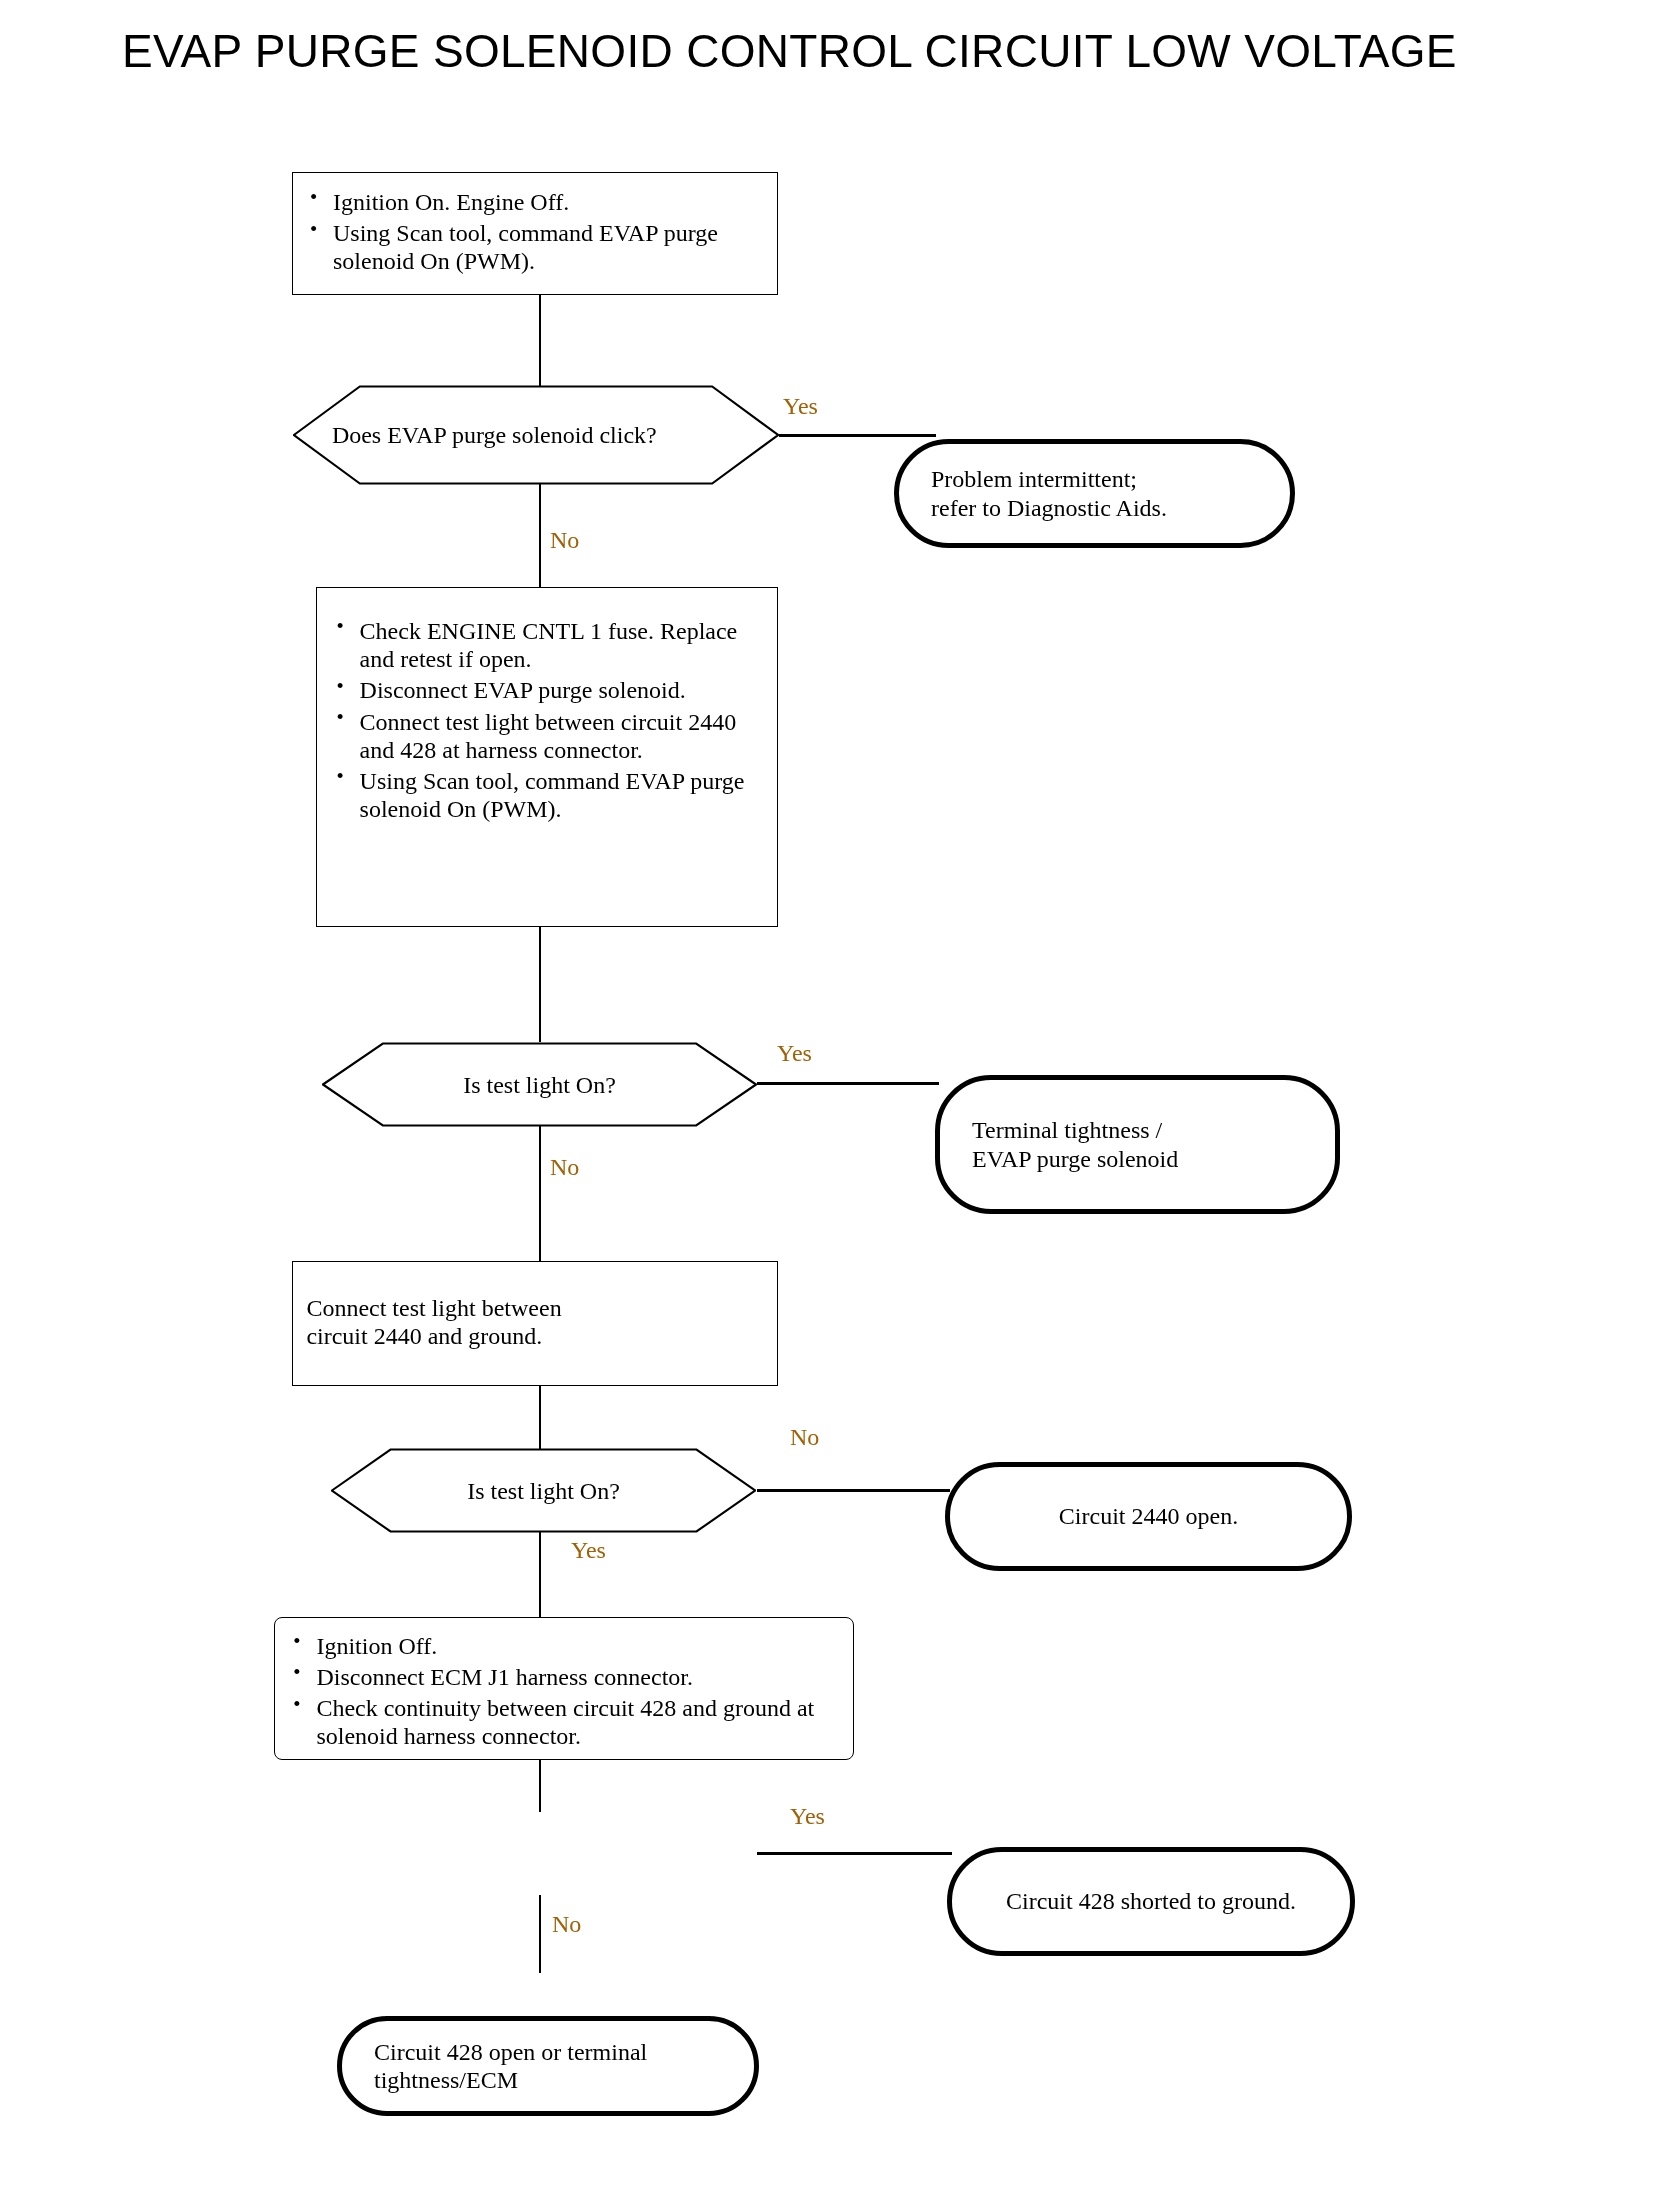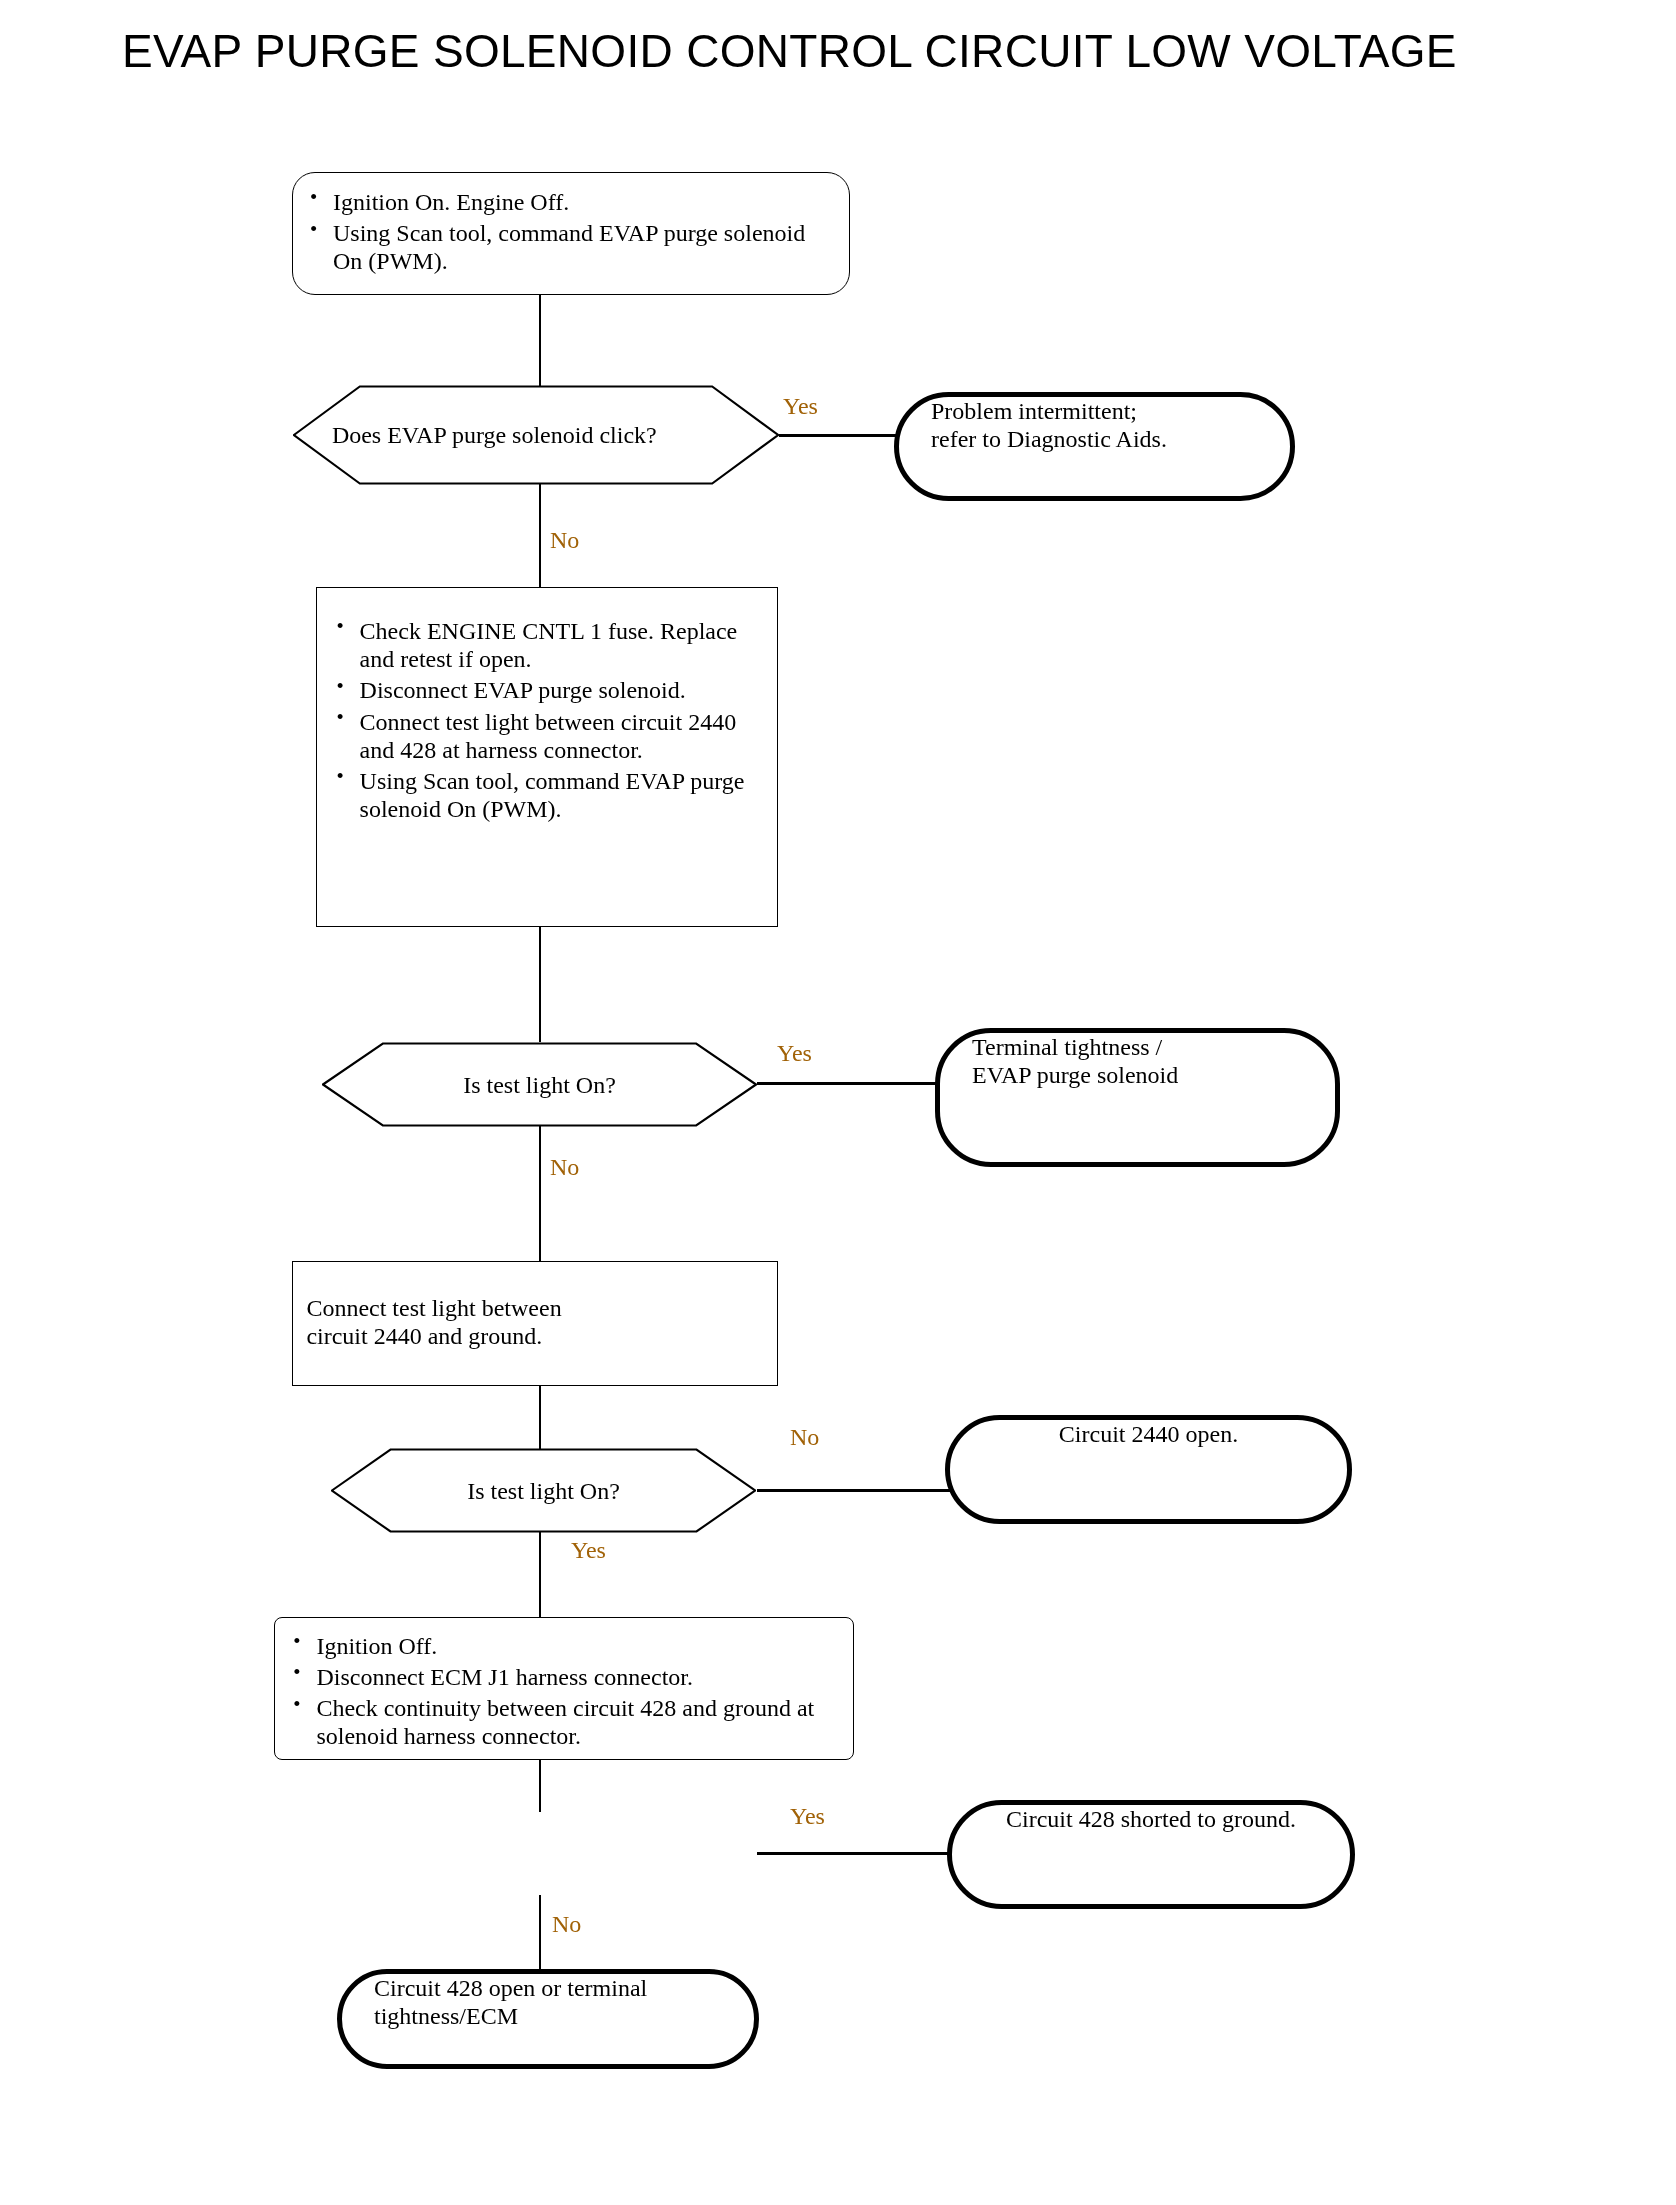--- a/index.html
+++ b/index.html
@@ -49,20 +49,22 @@
     position: absolute;
     left: 0; top: 0; right: 0;
   }
 
   
   .terminal {
     border: 5.5px solid #000000;
     border-radius: 56px;
     background: #ffffff;
     display: flex;
+    align-items: center;
+    margin-top: 47px;
   }
   .terminal .body {
     width: 100%;
     padding-left: 32px;
     padding-right: 13.4px;
   }
   .terminal.centered .body {
     text-align: center;
     padding-left: 11px;
     padding-right: 11px;
@@ -141,21 +143,21 @@
     white-space: nowrap;
   }
 </style>
 </head>
 <body>
 
 <div id="page">
 
   <div class="chart-title">EVAP PURGE SOLENOID CONTROL CIRCUIT LOW VOLTAGE</div>
 
-  <div class="node process" style="left:292px; top:172px; width:558px; height:123px;border-radius:23px;">
+  <div class="node process" style="left:292px; top:172px; width:486px; height:123px;">
     <div class="body" style="padding:16px 12px 0 12px;">
       <ul class="bullets txt">
         <li>Ignition On. Engine Off.</li>
         <li>Using Scan tool, command EVAP purge solenoid On (PWM).</li>
       </ul>
     </div>
   </div>
 
   <div class="conn-v" style="left:539px; top:295px; height:91px;"></div>
 

